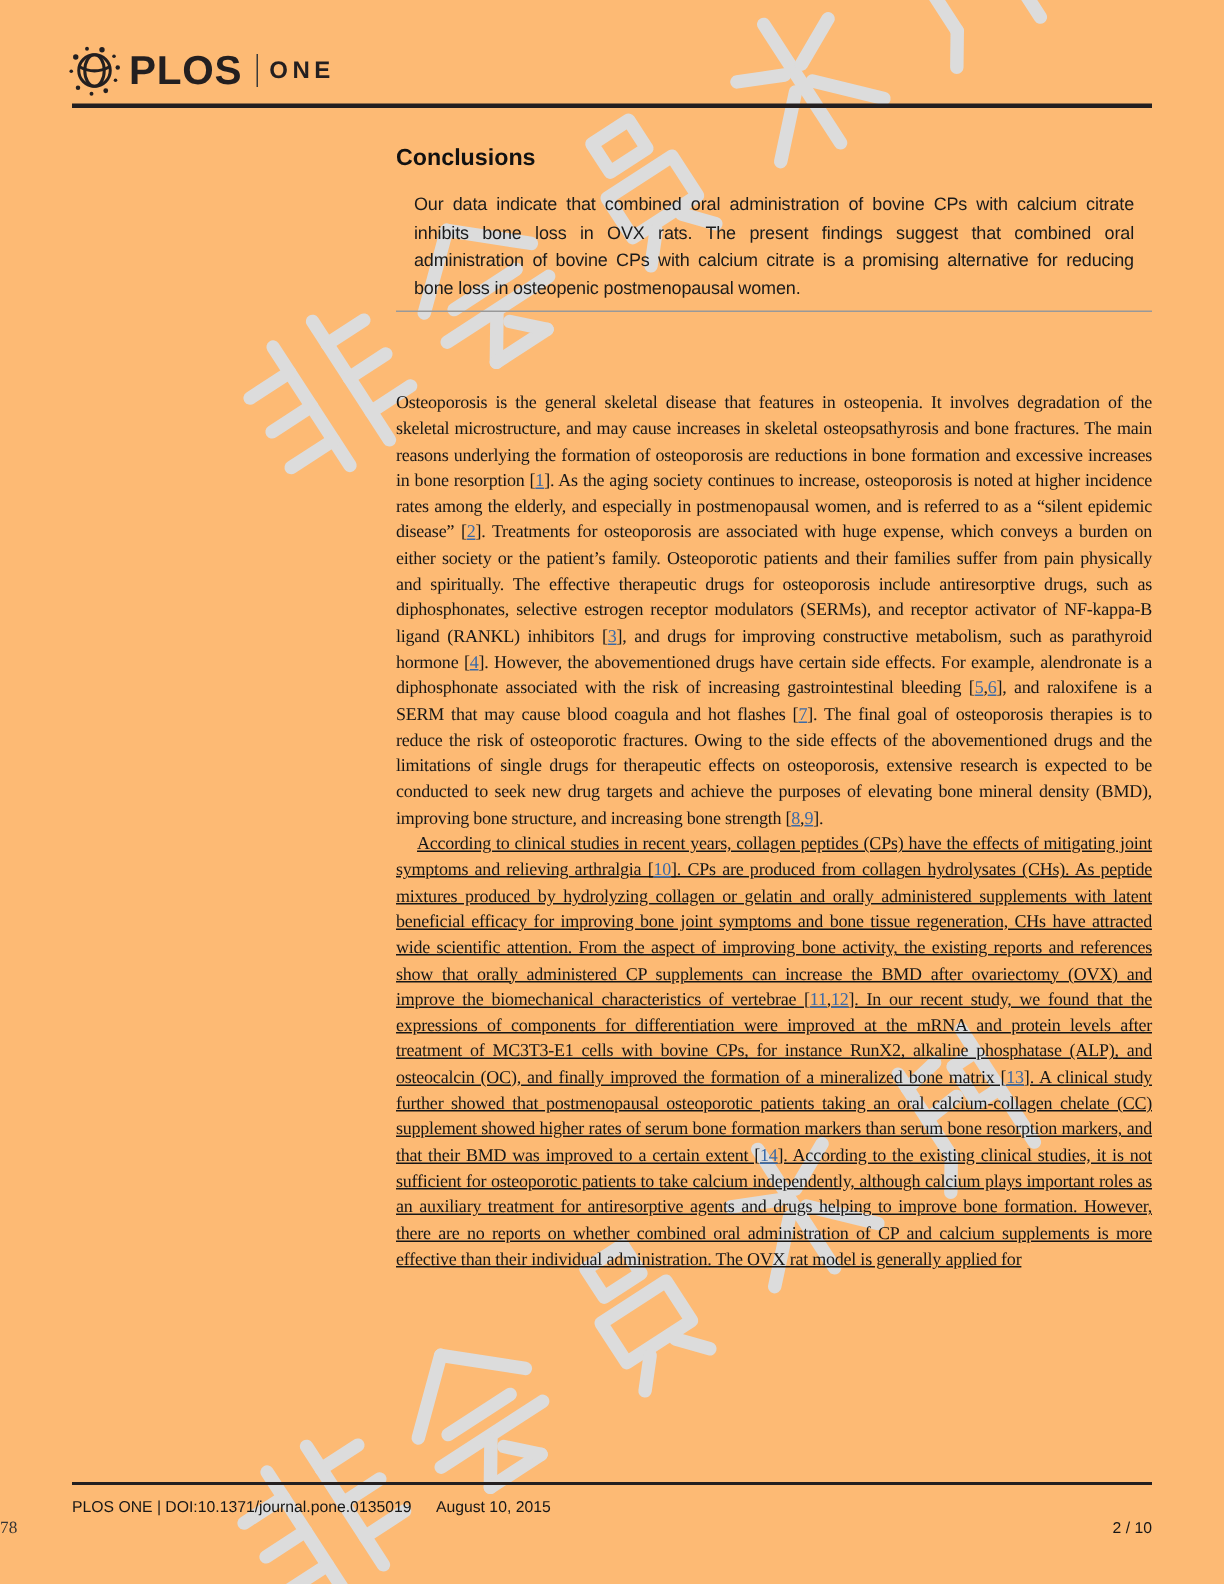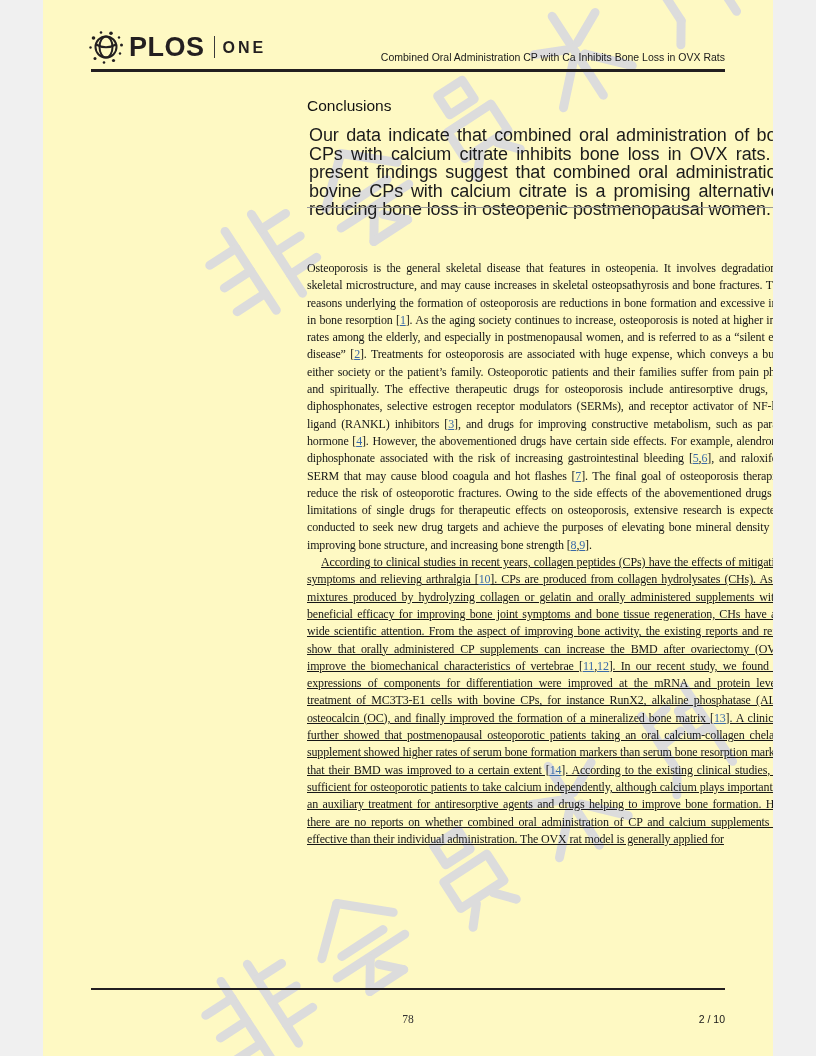--- a/index.html
+++ b/index.html
@@ -1,52 +1,52 @@
 <!DOCTYPE html>
 <html style="--link: #3a6aa8; --rule-dark: #231f20; --rule-gray: #999999; --wm: #dcdcdc;"><head>
 <meta charset="utf-8">
 <style>
   html,body { margin:0; padding:0; background:#f0f0f0; }
   .page {
-    position:relative; width:730px; height:1056px; margin:0 auto;
-    background:#fef9c3; overflow:hidden;
+    position:relative; width:816px; height:1056px; margin:0 auto;
+    background:#fdba74; overflow:hidden;
     font-family:"Liberation Sans", sans-serif; color:#1d1d1d;
   }
   
   .logo { position:absolute; left:46px; top:30px; display:flex; align-items:center; z-index:3; }
   .logo-glyph { margin-right:6px; }
   .logo-plos { font-size:27px; font-weight:bold; letter-spacing:0.5px; color:#231f20; }
   .logo-sep { width:1px; height:22px; background:#3a3a3a; margin:0 8px 0 9px; }
   .logo-one { font-size:16px; font-weight:bold; letter-spacing:3px; color:#231f20; padding-top:2px; }
   .running-head { position:absolute; right:48px; top:51px; font-size:10.5px; color:#1a1a1a; z-index:3; }
   .header-rule { position:absolute; left:48px; right:48px; top:69px; height:2.5px; background:var(--rule-dark); z-index:3; }
   
   .wm-band { position:absolute; display:flex; gap:14px; pointer-events:none; z-index:1; }
   .wm-band svg { display:block; }
   .wm-1 { left:172px; top:238px; transform:rotate(-33deg); transform-origin:0 50%; }
   .wm-2 { left:168px; top:988px; transform:rotate(-33deg); transform-origin:0 50%; }
   
   .content { position:absolute; left:264px; width:504px; top:0; height:100%; z-index:2; }
   .sec-conclusions { position:absolute; top:97px; left:0; right:0; }
-  .sec-conclusions h2 { margin:0 0 11px 0; font-size:15.5px; font-weight:normal; color:#111; }
-  .p-sans { margin:2px; font-size:18px; line-height:18.6px; letter-spacing:-0.1px;
+  .sec-conclusions h2 { margin:0 0 11px 0; font-size:15.5px; font-weight:bold; color:#111; }
+  .p-sans { margin:12px; font-size:12px; line-height:18.6px; letter-spacing:-0.1px;
             text-align:justify; color:#1b1b1b; }
   .rule-light { position:absolute; top:207px; left:0; right:0; height:1px; background:var(--rule-gray); }
   .sec-introduction { position:absolute; top:260px; left:0; right:0; }
   .sec-introduction h2 { margin:0 0 9px 0; font-size:18px; font-weight:bold; color:#111; }
   .p-serif { margin:0; font-family:"Liberation Serif", serif; font-size:12px;
              line-height:17.3px; letter-spacing:-0.15px; text-align:justify; color:#161616; }
   .p-serif.indent { text-indent:14px;text-decoration:underline; }
   .cite { color:var(--link); text-decoration:underline; cursor:pointer; }
   
   .footer-rule { position:absolute; left:48px; right:48px; top:988px; height:2px; background:var(--rule-dark); z-index:3; }
   .footer-left { position:absolute; left:48px; top:999px; font-size:10.5px; color:#161616; z-index:3; }
   .footer-left .gap { display:inline-block; width:14px; }
   .footer-right { position:absolute; right:48px; top:999px; font-size:10.5px; color:#161616; z-index:3;margin-top:14px; }
-  .page-number { position:absolute; left:0; right:0; top:1013px; text-align:center;
+  .page-number { position:absolute; left:0; right:0; top:1013px; text-align:left;
                  font-family:"Liberation Serif", serif; font-size:11.5px; color:#333; z-index:3; }
   :root { --link:#3a6aa8; --rule-dark:#231f20; --rule-gray:#999999; --wm:#dcdcdc; }
 </style>
 </head>
 <body>
 
 <div class="page">
 
   <div class="wm-band wm-1">
       <svg width="112" height="112" viewBox="0 0 100 100">
@@ -155,36 +155,39 @@
         <circle cx="24.5" cy="30.5" r="1.6"></circle>
         <circle cx="15" cy="32.5" r="1.3"></circle>
         <circle cx="6" cy="28.5" r="1.5"></circle>
         <circle cx="1.5" cy="17.5" r="1.2"></circle>
       </g>
     </svg>
     <span class="logo-plos">PLOS</span>
     <span class="logo-sep"></span>
     <span class="logo-one">ONE</span>
   </div>
-  <div class="running-head">Combined Oral Administration CP with Ca Inhibits Bone Loss in OVX Rats</div>
   <div class="header-rule"></div>
 
   <div class="content">
 
     <section class="sec-conclusions">
       <h2>Conclusions</h2>
       <p class="p-sans">Our data indicate that combined oral administration of bovine CPs with calcium citrate inhibits bone loss in OVX rats. The present findings suggest that combined oral administration of bovine CPs with calcium citrate is a promising alternative for reducing bone loss in osteopenic postmenopausal women.</p>
     </section>
 
     <div class="rule-light"></div>
 
     <section class="sec-introduction">
       <p class="p-serif">Osteoporosis is the general skeletal disease that features in osteopenia. It involves degradation of the skeletal microstructure, and may cause increases in skeletal osteopsathyrosis and bone fractures. The main reasons underlying the formation of osteoporosis are reductions in bone formation and excessive increases in bone resorption [<a class="cite">1</a>]. As the aging society continues to increase, osteoporosis is noted at higher incidence rates among the elderly, and especially in postmenopausal women, and is referred to as a “silent epidemic disease” [<a class="cite">2</a>]. Treatments for osteoporosis are associated with huge expense, which conveys a burden on either society or the patient’s family. Osteoporotic patients and their families suffer from pain physically and spiritually. The effective therapeutic drugs for osteoporosis include antiresorptive drugs, such as diphosphonates, selective estrogen receptor modulators (SERMs), and receptor activator of NF-kappa-B ligand (RANKL) inhibitors [<a class="cite">3</a>], and drugs for improving constructive metabolism, such as parathyroid hormone [<a class="cite">4</a>]. However, the abovementioned drugs have certain side effects. For example, alendronate is a diphosphonate associated with the risk of increasing gastrointestinal bleeding [<a class="cite">5</a>,<a class="cite">6</a>], and raloxifene is a SERM that may cause blood coagula and hot flashes [<a class="cite">7</a>]. The final goal of osteoporosis therapies is to reduce the risk of osteoporotic fractures. Owing to the side effects of the abovementioned drugs and the limitations of single drugs for therapeutic effects on osteoporosis, extensive research is expected to be conducted to seek new drug targets and achieve the purposes of elevating bone mineral density (BMD), improving bone structure, and increasing bone strength [<a class="cite">8</a>,<a class="cite">9</a>].</p>
       <p class="p-serif indent">According to clinical studies in recent years, collagen peptides (CPs) have the effects of mitigating joint symptoms and relieving arthralgia [<a class="cite">10</a>]. CPs are produced from collagen hydrolysates (CHs). As peptide mixtures produced by hydrolyzing collagen or gelatin and orally administered supplements with latent beneficial efficacy for improving bone joint symptoms and bone tissue regeneration, CHs have attracted wide scientific attention. From the aspect of improving bone activity, the existing reports and references show that orally administered CP supplements can increase the BMD after ovariectomy (OVX) and improve the biomechanical characteristics of vertebrae [<a class="cite">11</a>,<a class="cite">12</a>]. In our recent study, we found that the expressions of components for differentiation were improved at the mRNA and protein levels after treatment of MC3T3-E1 cells with bovine CPs, for instance RunX2, alkaline phosphatase (ALP), and osteocalcin (OC), and finally improved the formation of a mineralized bone matrix [<a class="cite">13</a>]. A clinical study further showed that postmenopausal osteoporotic patients taking an oral calcium-collagen chelate (CC) supplement showed higher rates of serum bone formation markers than serum bone resorption markers, and that their BMD was improved to a certain extent [<a class="cite">14</a>]. According to the existing clinical studies, it is not sufficient for osteoporotic patients to take calcium independently, although calcium plays important roles as an auxiliary treatment for antiresorptive agents and drugs helping to improve bone formation. However, there are no reports on whether combined oral administration of CP and calcium supplements is more effective than their individual administration. The OVX rat model is generally applied for</p>
     </section>
 
   </div>
 
   <div class="footer-rule"></div>
+  <div class="footer-left">
+    <span>PLOS ONE | DOI:10.1371/journal.pone.0135019</span><span class="gap"></span>
+    <span>August 10, 2015</span>
+  </div>
   <div class="footer-right">2 / 10</div>
   <div class="page-number">78</div>
 
 </div>
 
 </body></html>

